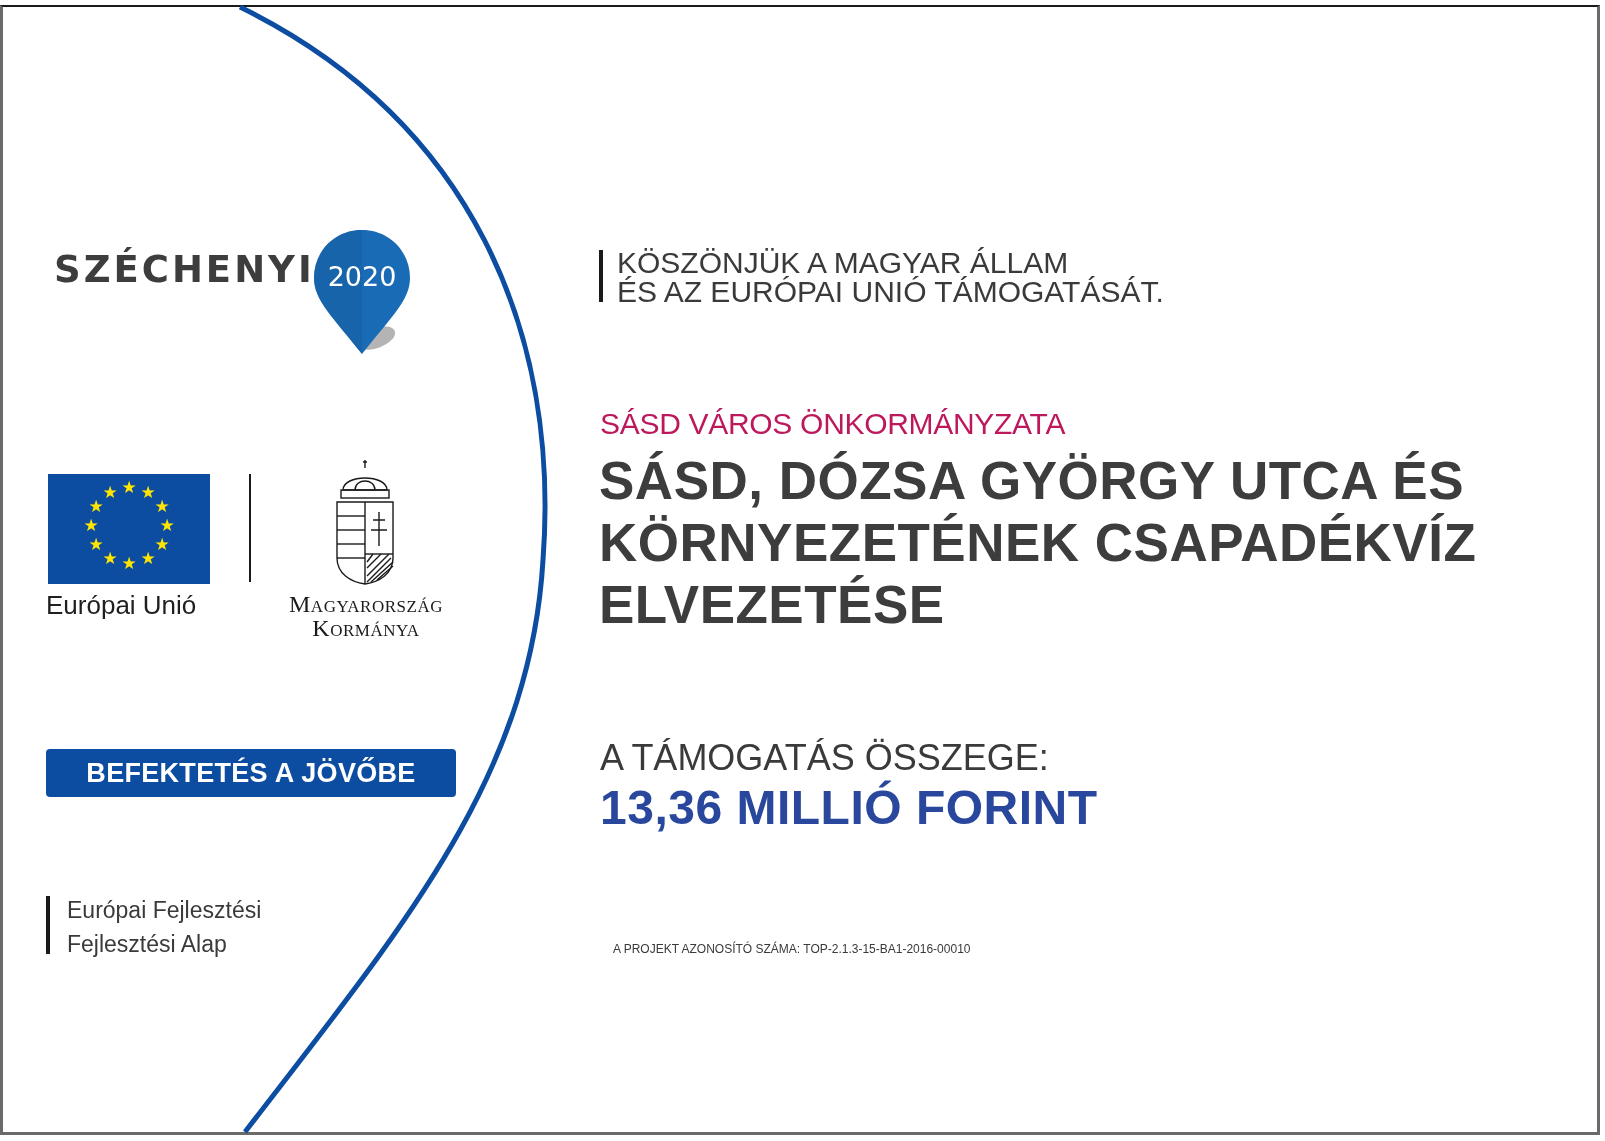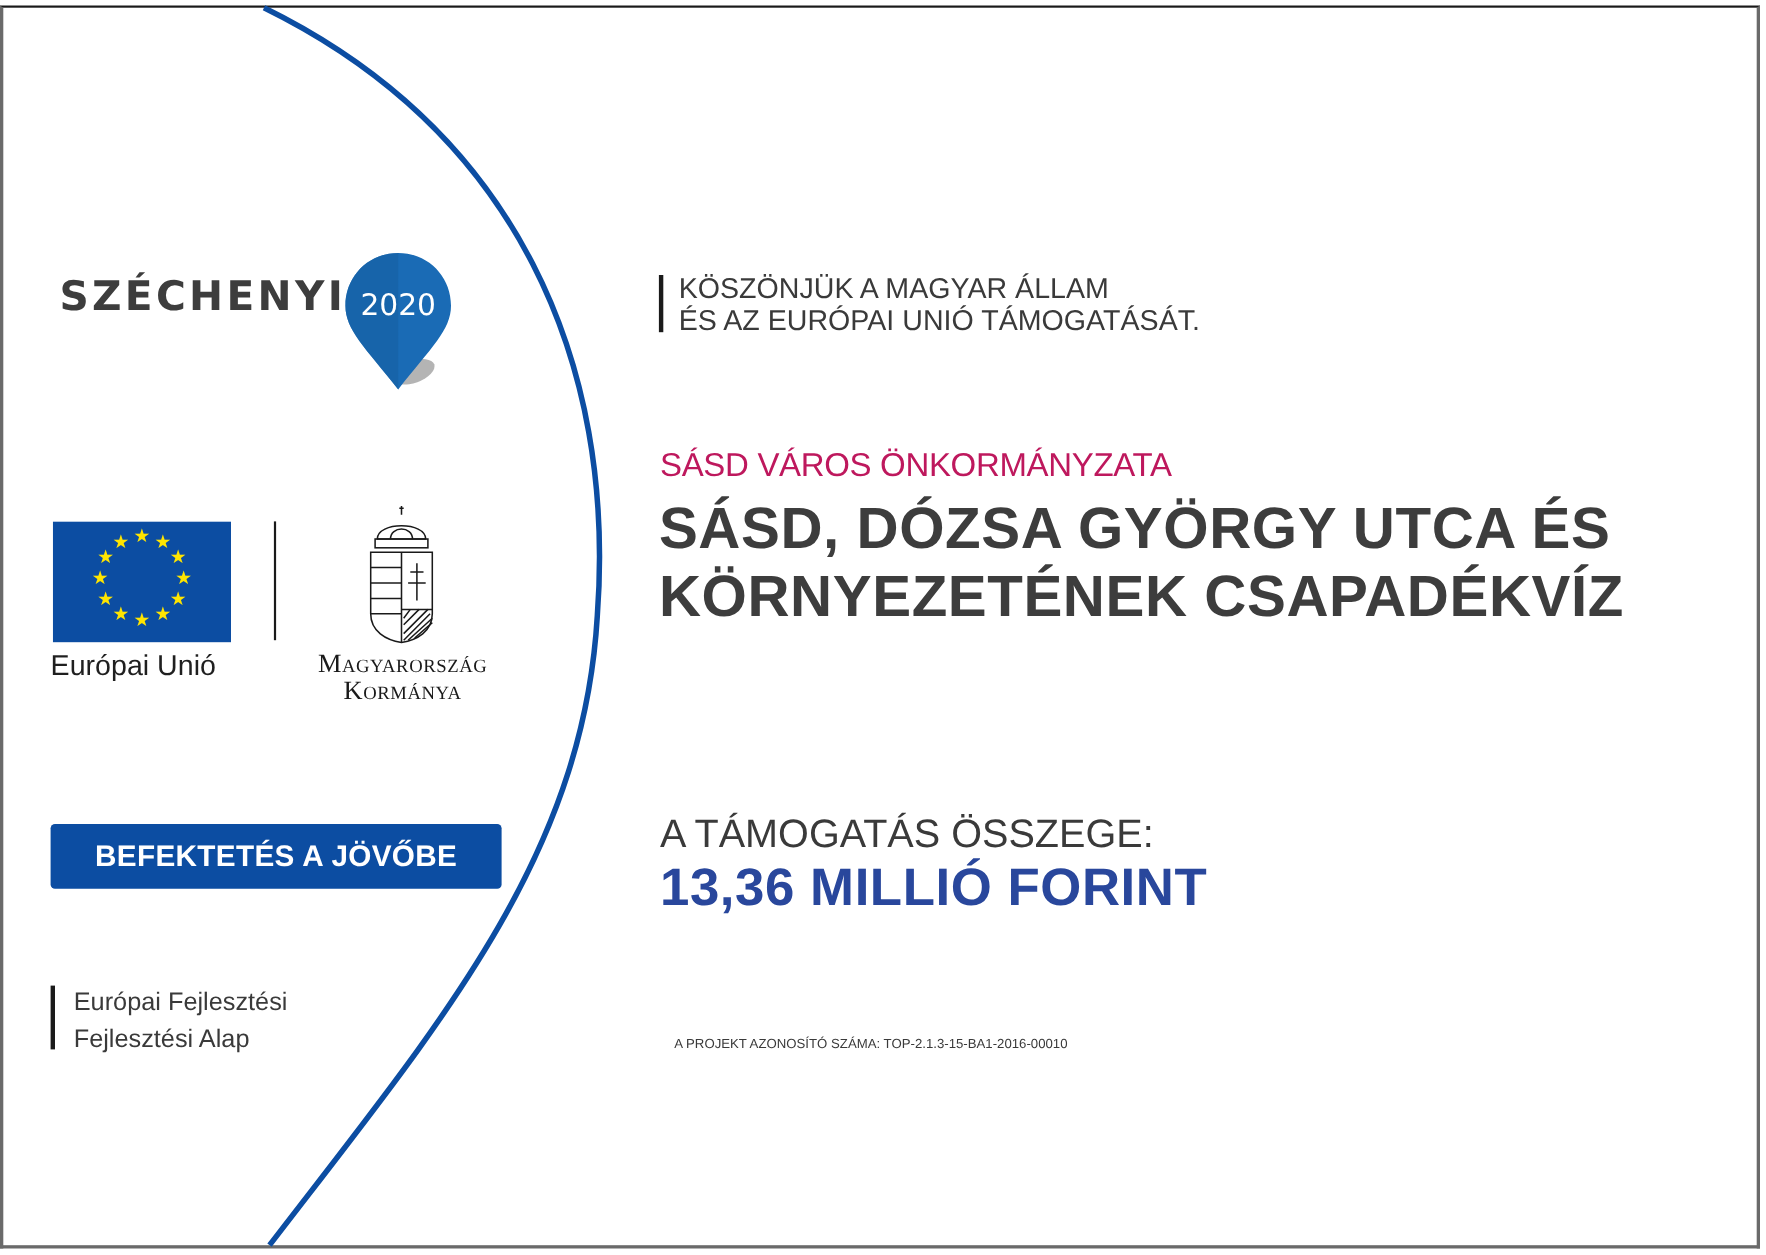--- a/index.html
+++ b/index.html
@@ -7,25 +7,25 @@
   .frame { position:absolute; left:0; top:5px; width:1600px; height:1130px; border-top:2px solid #1a1a1a; border-left:3px solid #6a6a6a; border-right:3px solid #6a6a6a; border-bottom:3px solid #6a6a6a; box-sizing:border-box; background:#fff; }
   .arc { position:absolute; left:0; top:0; width:1605px; height:1141px; pointer-events:none; }
   .abs { position:absolute; }
   .sz-title { left:54px; top:248px; font-size:37px; font-weight:bold; color:#3d3d3d; letter-spacing:3px; font-family:"DejaVu Sans", sans-serif; }
   .pin { left:312px; top:228px; width:100px; height:130px; }
   .eu-flag { left:48px; top:474px; width:162px; height:110px; }
   .eu-label { left:46px; top:590px; font-size:26px; color:#1f1f1f; }
   .divider-v { left:249px; top:474px; width:2px; height:108px; background:#1a1a1a; }
   .crest { left:333px; top:458px; width:64px; height:128px; }
   .gov-label { left:267px; top:592px; font-family:"Liberation Serif", serif; font-size:24px; color:#1a1a1a; text-align:center; line-height:24px; width:198px; font-variant:small-caps; letter-spacing:0.5px; }
-  .invest-btn { left:46px; top:749px; width:410px; height:59px; background:#0c4da2; color:#fff; border-radius:4px; font-weight:bold; font-size:27px; display:flex; align-items:center; justify-content:center; letter-spacing:0.3px; }
+  .invest-btn { left:46px; top:749px; width:410px; height:48px; background:#0c4da2; color:#fff; border-radius:4px; font-weight:bold; font-size:27px; display:flex; align-items:center; justify-content:center; letter-spacing:0.3px; }
   .erfa-bar { left:46px; top:896px; width:4px; height:58px; background:#1a1a1a; }
   .erfa-text { left:67px; top:893px; font-size:23px; color:#3a3a3a; line-height:34px; }
   .thanks-bar { left:599px; top:250px; width:4px; height:52px; background:#1a1a1a; }
-  .thanks-text { left:617px; top:248px; font-size:26px; color:#3a3a3a; line-height:29px; }
+  .thanks-text { left:617px; top:248px; font-size:30px; color:#3a3a3a; line-height:29px; }
   .org-name { left:600px; top:407px; font-size:30px; color:#be185d; letter-spacing:-0.3px; }
   .project-title { left:599px; top:450px; font-size:53px; font-weight:bold; color:#3d3d3d; line-height:62px; letter-spacing:0.5px; }
   .amount-label { left:600px; top:737px; font-size:36px; color:#3a3a3a; }
   .amount-value { left:600px; top:780px; font-size:48px; font-weight:bold; color:#29479c; letter-spacing:0.5px; }
   .project-id { left:600px; top:942px; font-size:12px; color:#3a3a3a;margin-left:13px; }
 </style>
 </head>
 <body>
 
 <div class="frame"></div>
@@ -97,18 +97,19 @@
 <div class="abs thanks-text">
   <div>KÖSZÖNJÜK A MAGYAR ÁLLAM</div>
   <div>ÉS AZ EURÓPAI UNIÓ TÁMOGATÁSÁT.</div>
 </div>
 
 <div class="abs org-name">SÁSD VÁROS ÖNKORMÁNYZATA</div>
 
 <div class="abs project-title">
   <div>SÁSD, DÓZSA GYÖRGY UTCA ÉS</div>
   <div>KÖRNYEZETÉNEK CSAPADÉKVÍZ</div>
+  <div>ELVEZETÉSE</div>
 </div>
 
 <div class="abs amount-label">A TÁMOGATÁS ÖSSZEGE:</div>
 <div class="abs amount-value">13,36 MILLIÓ FORINT</div>
 
 <div class="abs project-id">A PROJEKT AZONOSÍTÓ SZÁMA: TOP-2.1.3-15-BA1-2016-00010</div>
 
 </body></html>

